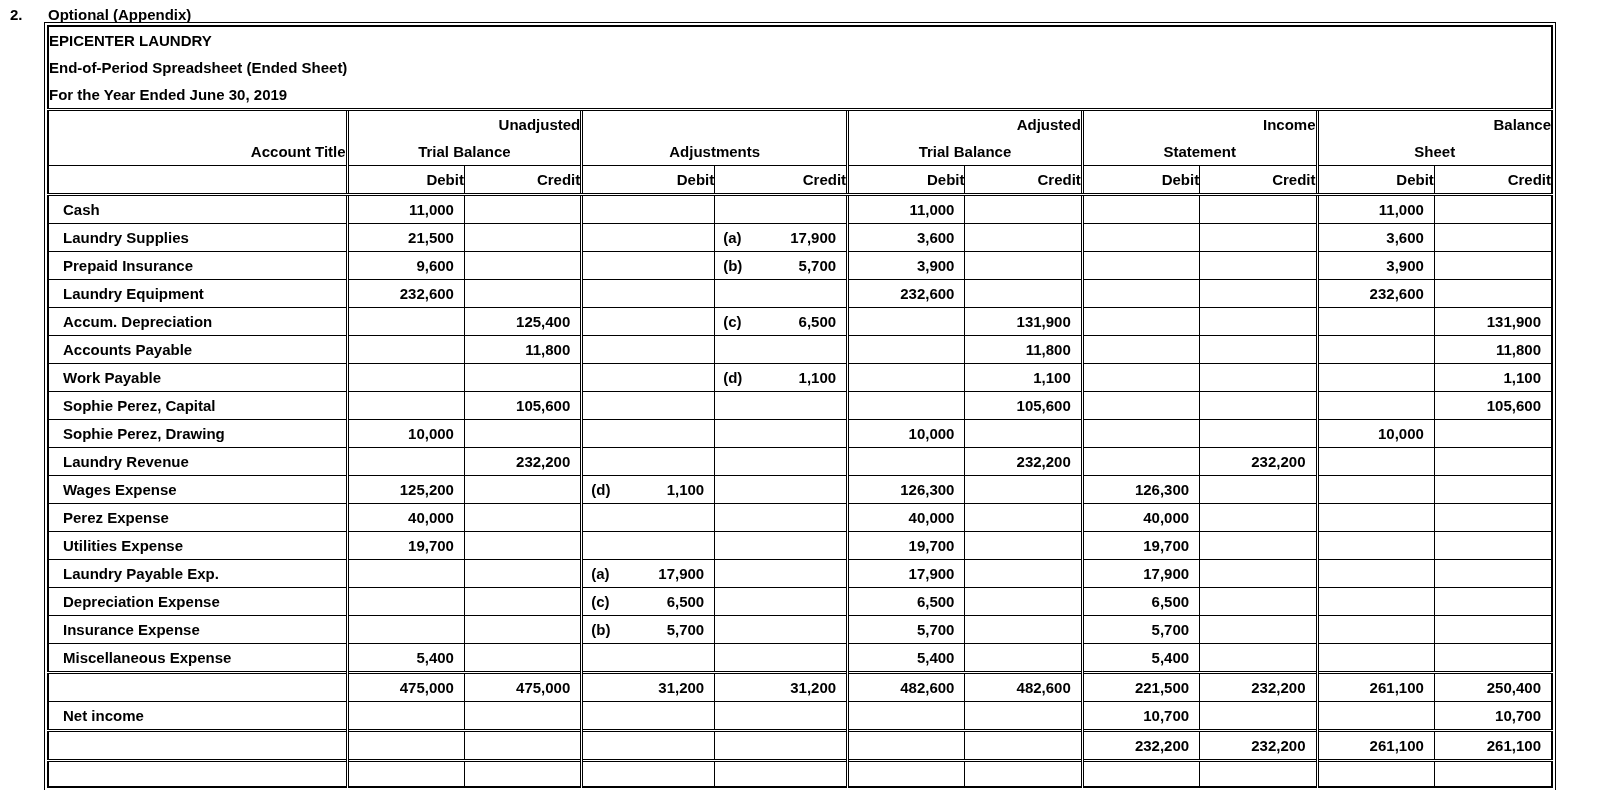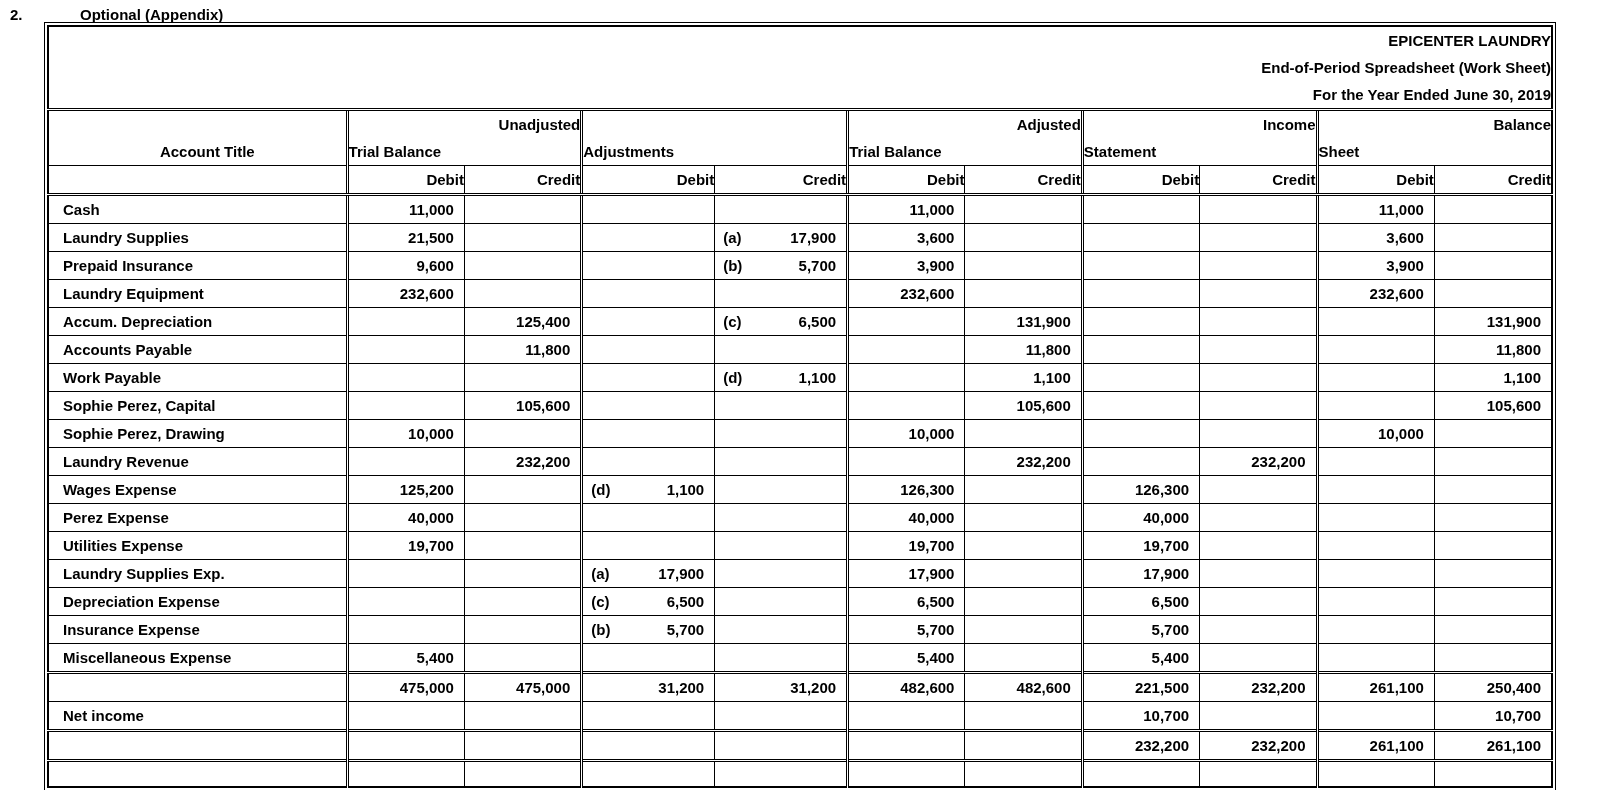--- a/index.html
+++ b/index.html
@@ -25,21 +25,20 @@
   }
   .page-heading .num {
     font-size: 15px;
     font-weight: bold;
     width: 38px;
     flex: none;
   }
   .page-heading .label {
     font-size: 15px;
     font-weight: bold;
-    margin-left: 32px;
   }
 
   
   .worksheet-wrap {
     margin: 0 0 0 44px;
     width: 1512px;
     box-sizing: border-box;
     border: 1px solid #000;
     padding: 2px;
     background: #fff;
@@ -62,21 +61,21 @@
     box-sizing: border-box;
     overflow: hidden;
     white-space: nowrap;
   }
 
   
   .grp-left  { border-left: 3px double #000 !important; }
 
   
   .title-cell {
-    text-align: right;
+    text-align: left;
     border-left: none !important;
     border-right: none !important;
     border-top: none !important;
     border-bottom: none !important;
     height: 25px;
     line-height: 25px;
     font-size: 15px;
     font-weight: bold;
   }
   tr.title-row td { border: none !important; }
@@ -86,28 +85,29 @@
   .grp-head {
     text-align: right;
     font-size: 15px;
     font-weight: bold;
     height: 27px;
     line-height: 27px;
     vertical-align: middle;
     border-bottom: none !important;
   }
   .grp-head-2 {
+    text-align: center;
     font-size: 15px;
     font-weight: bold;
     height: 27px;
     line-height: 27px;
     border-top: none !important;
   }
   .acct-head {
-    text-align: center;
+    text-align: right;
     padding-left: 20px !important;
     font-size: 15px;
     font-weight: bold;
     vertical-align: bottom;
   }
   .dc-head {
     text-align: right;
     font-size: 15px;
     font-weight: bold;
     border-top: 1px solid #000 !important;
@@ -170,21 +170,21 @@
         <col style="width:113px">
       <col style="width:113px">
         <col style="width:113px">
     </colgroup>
     <tbody>
 
       <tr class="title-row">
         <td class="title-cell" colspan="11">EPICENTER LAUNDRY</td>
       </tr>
       <tr class="title-row">
-        <td class="title-cell" colspan="11">End-of-Period Spreadsheet (Work Sheet)</td>
+        <td class="title-cell" colspan="11">End-of-Period Spreadsheet (Ended Sheet)</td>
       </tr>
       <tr class="title-row title-row-last">
         <td class="title-cell" colspan="11">For the Year Ended June 30, 2019</td>
       </tr>
 
       <tr>
         <td class="acct-head" rowspan="2">Account Title</td>
         <td class="grp-head grp-left" colspan="2">Unadjusted</td>
         <td class="grp-head grp-left" colspan="2"></td>
         <td class="grp-head grp-left" colspan="2">Adjusted</td>
@@ -404,21 +404,21 @@
           <td class="adj grp-left"></td>
           <td class="adj"></td>
           <td class="amt grp-left">19,700</td>
           <td class="amt"></td>
           <td class="amt grp-left">19,700</td>
           <td class="amt"></td>
           <td class="amt grp-left"></td>
           <td class="amt"></td>
         </tr>
         <tr>
-          <td class="acct">Laundry Supplies Exp.</td>
+          <td class="acct">Laundry Payable Exp.</td>
           <td class="amt grp-left"></td>
           <td class="amt"></td>
           <td class="adj grp-left">
             <div class="adj-inner">
               <span class="adj-tag">(a)</span>
               <span class="adj-val">17,900</span>
             </div>
           </td>
           <td class="adj"></td>
           <td class="amt grp-left">17,900</td>

